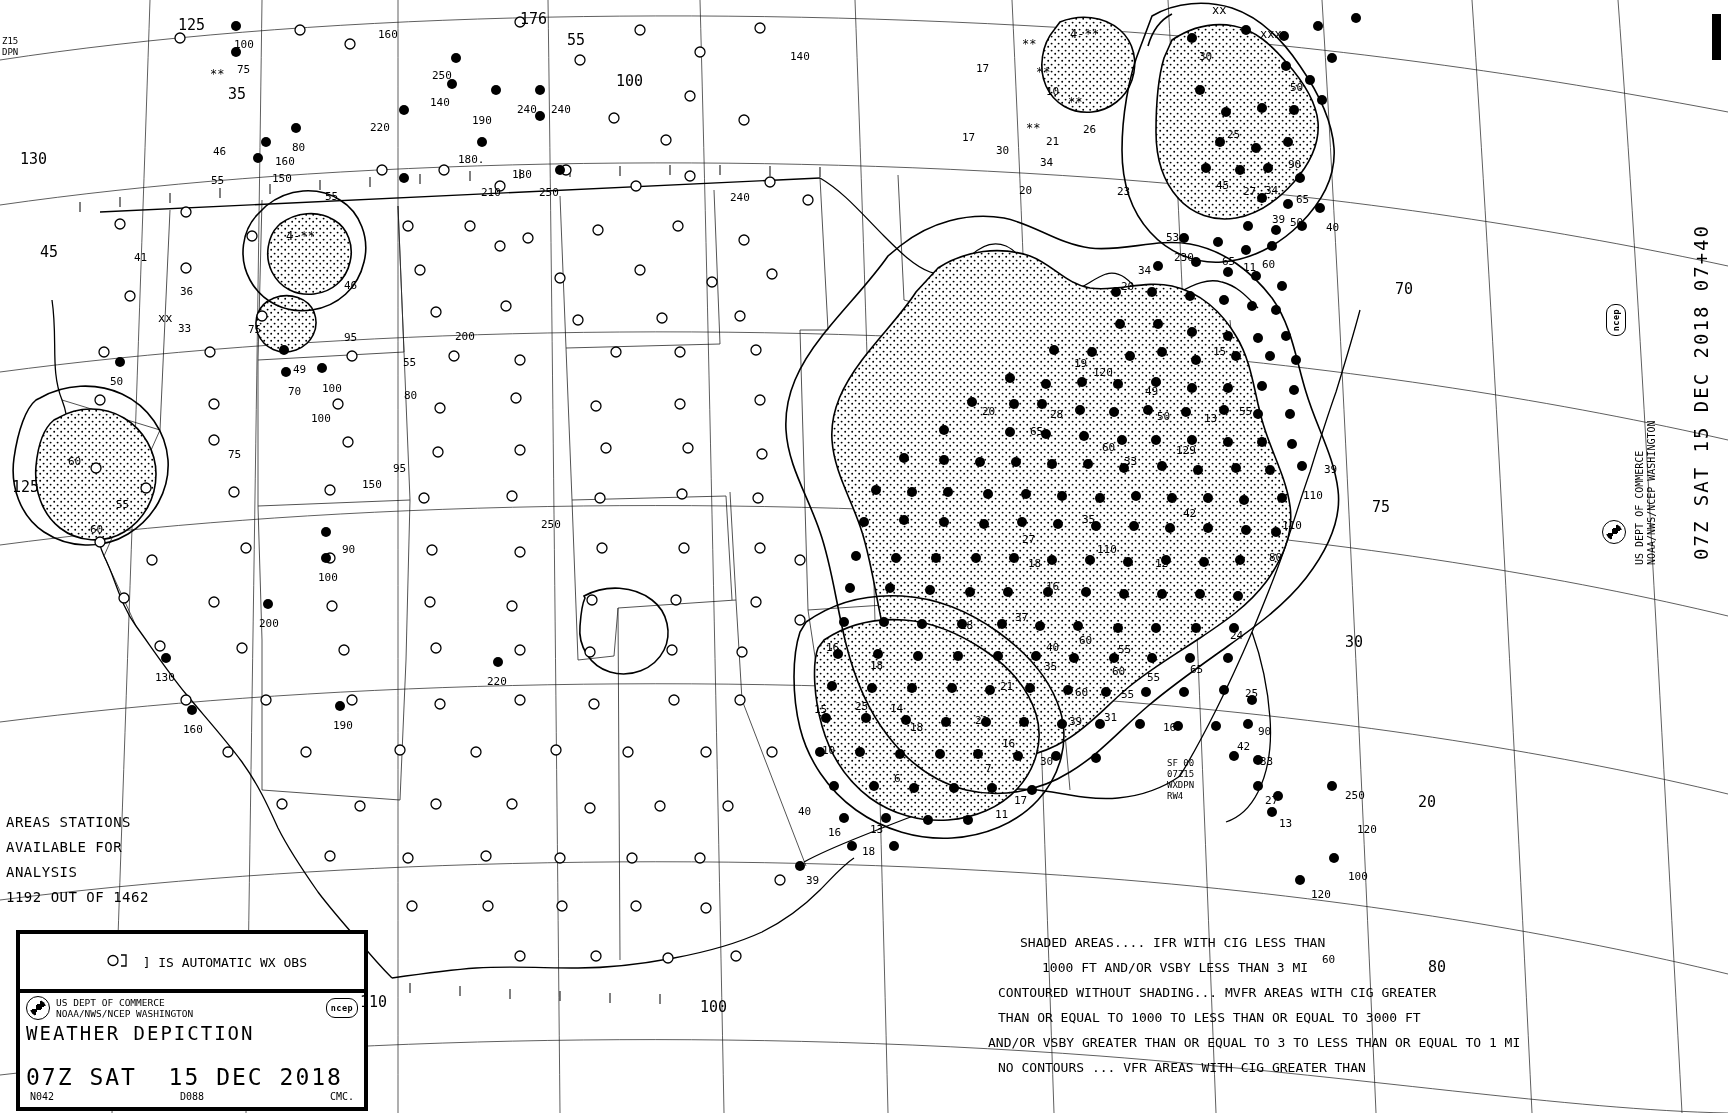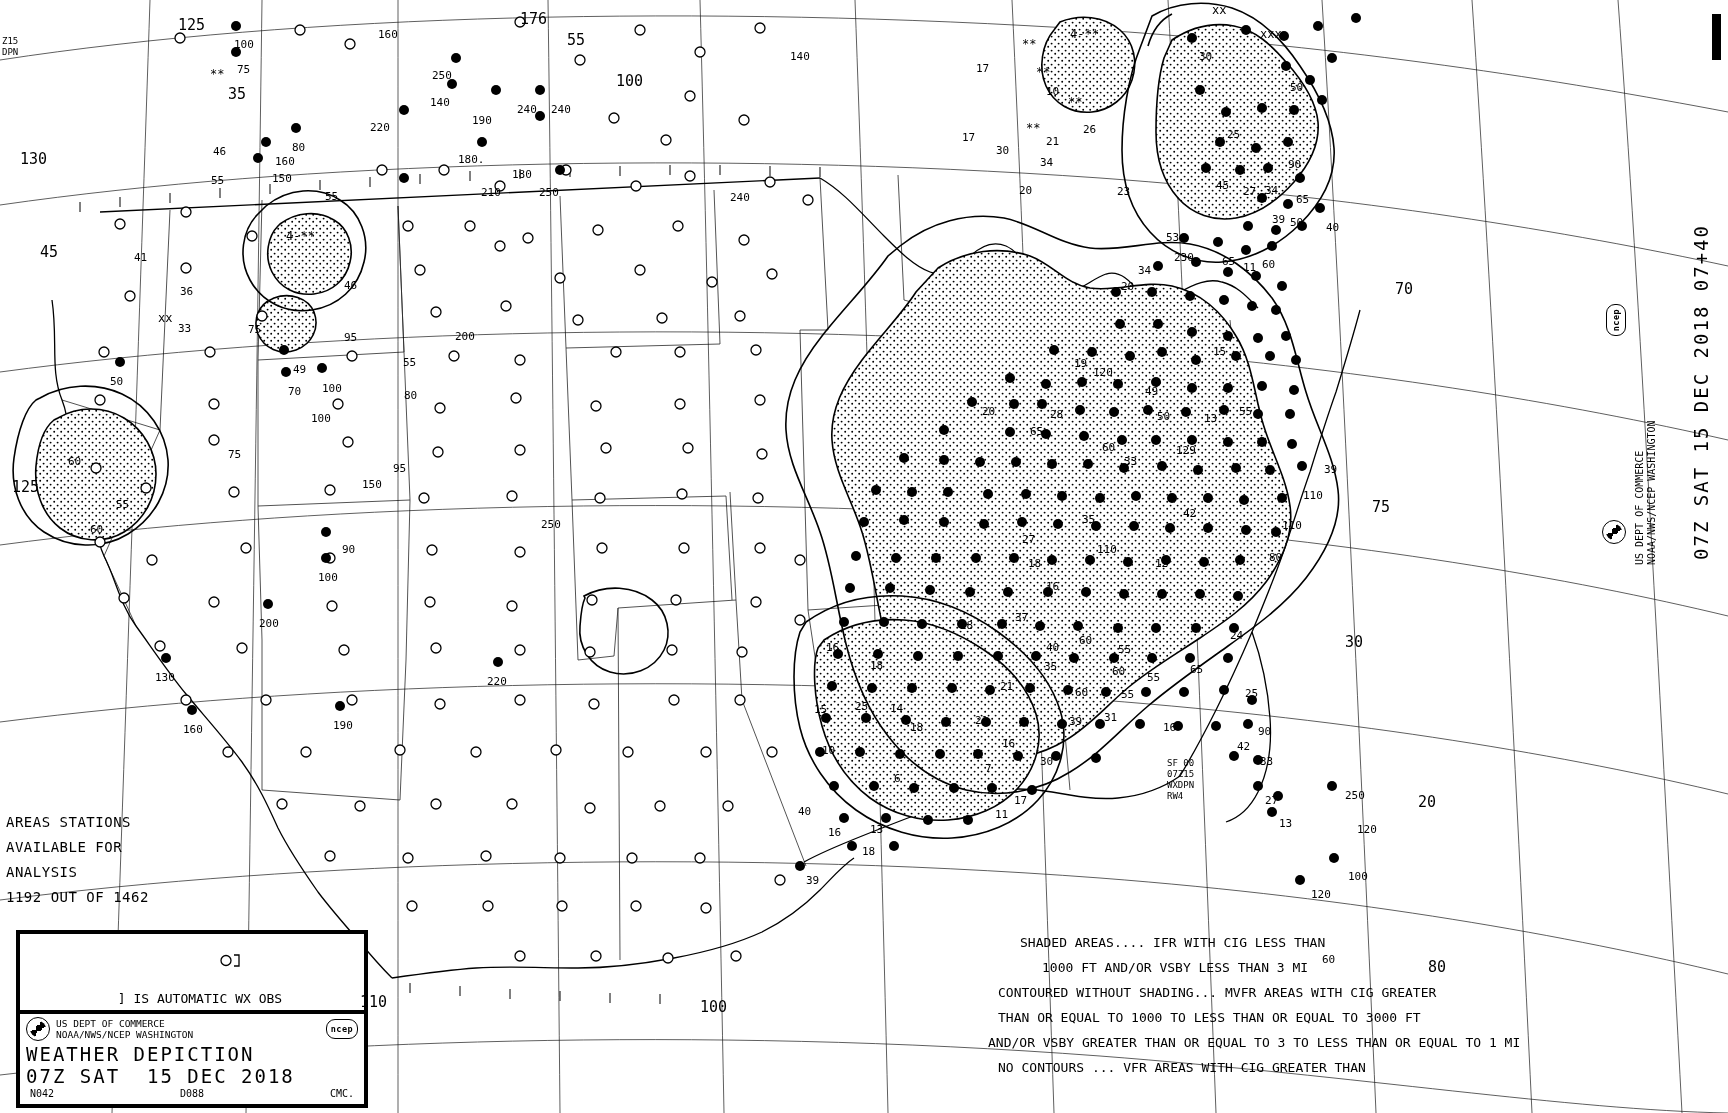--- a/index.html
+++ b/index.html
@@ -56,44 +56,44 @@
     background: #fff;
     box-sizing: border-box;
   }
   #legend-auto-row {
     border-bottom: 4px solid #000;
     padding: 5px 6px 4px 22px;
     font-size: 13px;
     white-space: pre;
     display: flex;
     align-items: center;
-    gap: 6px;
-    flex-direction: column;
+    gap: 12px;
   }
   #legend-body {
     padding: 3px 6px 5px 6px;
   }
   .legend-agency {
     display: flex;
     align-items: center;
     gap: 6px;
     font-size: 9.5px;
     line-height: 11px;
   }
   .legend-agency .agency-text { white-space: pre; flex: 1; }
   #legend-title {
     font-size: 19px;
     letter-spacing: 2px;
     margin-top: 2px;
     white-space: pre;
   }
   #legend-time {
-    font-size: 19px;
+    font-size: 23px;
     letter-spacing: 2px;
     white-space: pre;
+    margin-top: 20px;
   }
   #legend-footer {
     display: flex;
     justify-content: space-between;
     font-size: 10px;
     margin-top: 1px;
     padding: 0 4px;
   }
   
   .badge-noaa {

